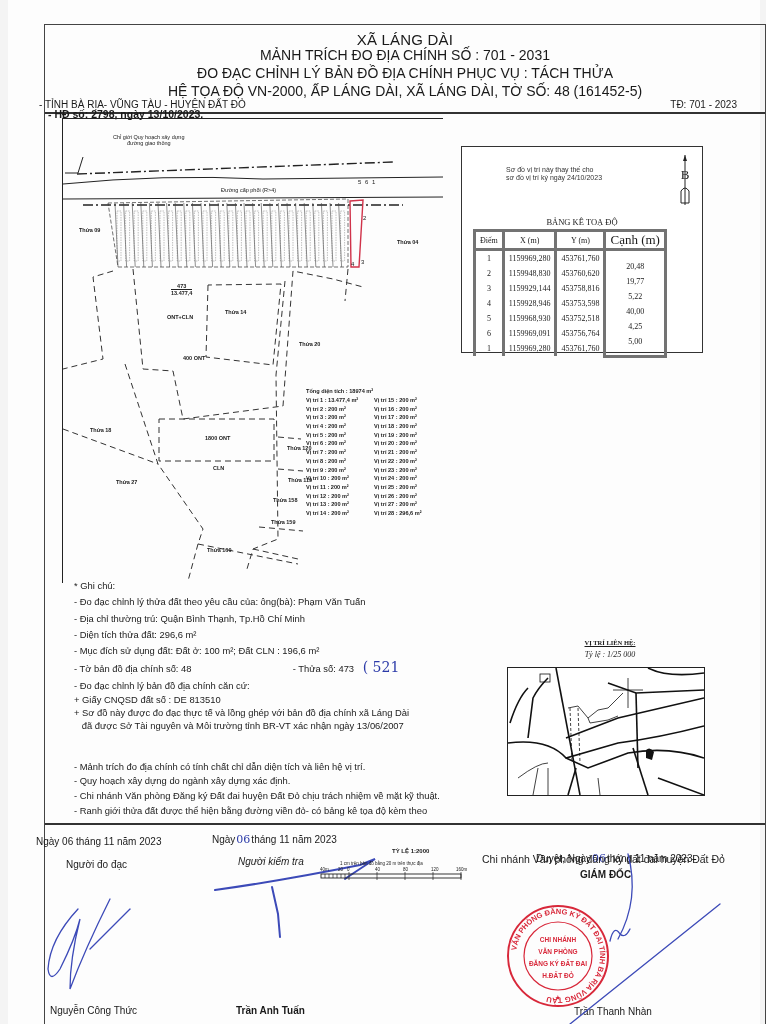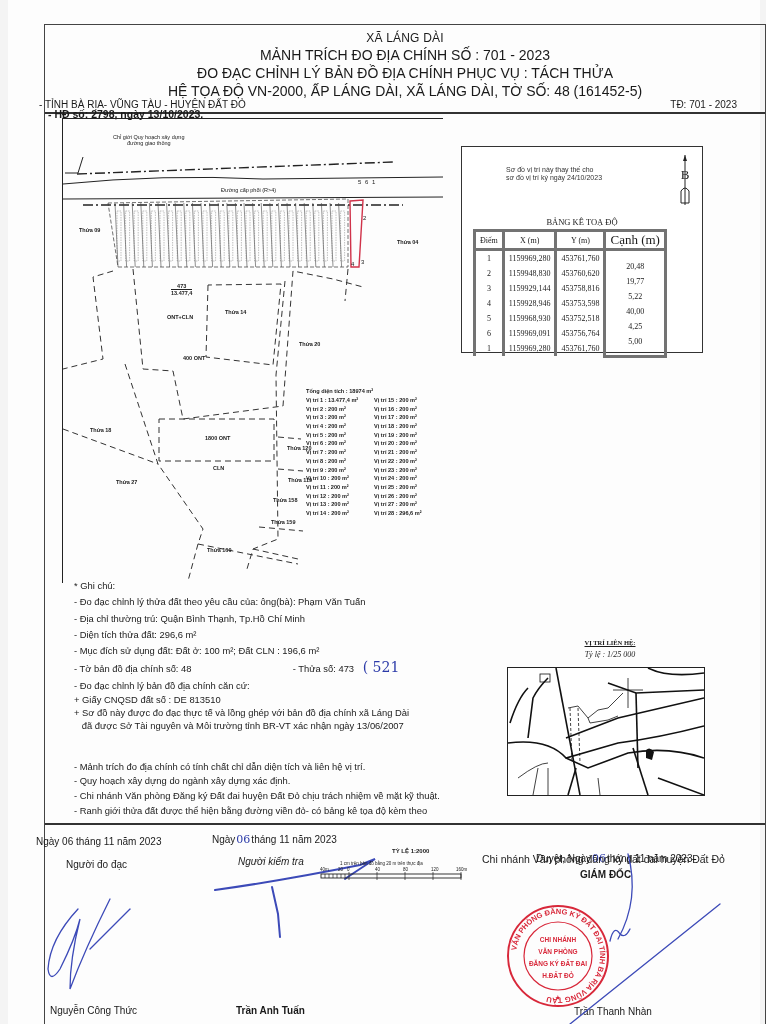--- a/index.html
+++ b/index.html
@@ -1,20 +1,20 @@
 <!DOCTYPE html>
 <html><head>
 <meta charset="utf-8">
 <style>
   html,body{margin:0;padding:0;}
   body{width:766px;height:1024px;background:#f4f4f4;position:relative;overflow:hidden;font-family:"Liberation Sans",sans-serif;color:#1a1a1a;}
   .page{position:absolute;left:8px;top:0;width:752px;height:1024px;background:#fdfdfd;}
   .frame{position:absolute;left:36px;top:24px;width:720px;height:1000px;border:1.5px solid #444;border-bottom:none;}
   .hdr-line{position:absolute;left:50%;transform:translateX(-50%);white-space:nowrap;font-family:"Liberation Sans",sans-serif;font-stretch:condensed;}
-  .h1{top:6px;font-size:12px;letter-spacing:.2px;}
+  .h1{top:6px;font-size:15px;letter-spacing:.2px;}
   .h2{top:22px;font-size:14px;}
   .h3{top:40px;font-size:14px;}
   .h4{top:58px;font-size:14px;}
   .sub-left{position:absolute;left:-6px;top:74px;font-size:10px;}
   .sub-right{position:absolute;right:28px;top:74px;font-size:10px;}
   .hr{position:absolute;left:0;right:0;height:1.5px;background:#333;}
   .hd-no{position:absolute;left:48px;top:108px;font-size:10.5px;font-weight:bold;}
   .map{position:absolute;left:62px;top:118px;width:380px;height:464px;border-left:1.5px solid #222;border-top:1.5px solid #222;}
   .map svg{position:absolute;left:0;top:0;}
   .lbl{position:absolute;font-size:5.5px;font-weight:bold;white-space:nowrap;}
@@ -41,21 +41,21 @@
   .sig-name{position:absolute;font-size:10px;white-space:nowrap;}
   .scale-bar{position:absolute;left:320px;top:860px;width:160px;height:30px;}
   .stamp{position:absolute;left:506px;top:904px;width:104px;height:104px;}
 </style>
 </head>
 <body>
 
 <div class="page">
   <div class="frame">
     <div class="hdr-line h1">XÃ LÁNG DÀI</div>
-    <div class="hdr-line h2">MẢNH TRÍCH ĐO ĐỊA CHÍNH SỐ : 701 - 2023</div>
+    <div class="hdr-line h2">MẢNH TRÍCH ĐO ĐỊA CHÍNH SỐ : 701 - 2031</div>
     <div class="hdr-line h3">ĐO ĐẠC CHỈNH LÝ BẢN ĐỒ ĐỊA CHÍNH PHỤC VỤ : TÁCH THỬA</div>
     <div class="hdr-line h4">HỆ TỌA ĐỘ VN-2000, ẤP LÁNG DÀI, XÃ LÁNG DÀI, TỜ SỐ: 48 (161452-5)</div>
     <div class="sub-left">- TỈNH BÀ RỊA- VŨNG TÀU - HUYỆN ĐẤT ĐỎ</div>
     <div class="sub-right">TĐ: 701 - 2023</div>
     <div class="hr" style="top:87px"></div>
     <div class="hr" style="top:798px"></div>
   </div>
 </div>
 
 <div class="hd-no">- HĐ số: 2798, ngày 13/10/2023.</div>

